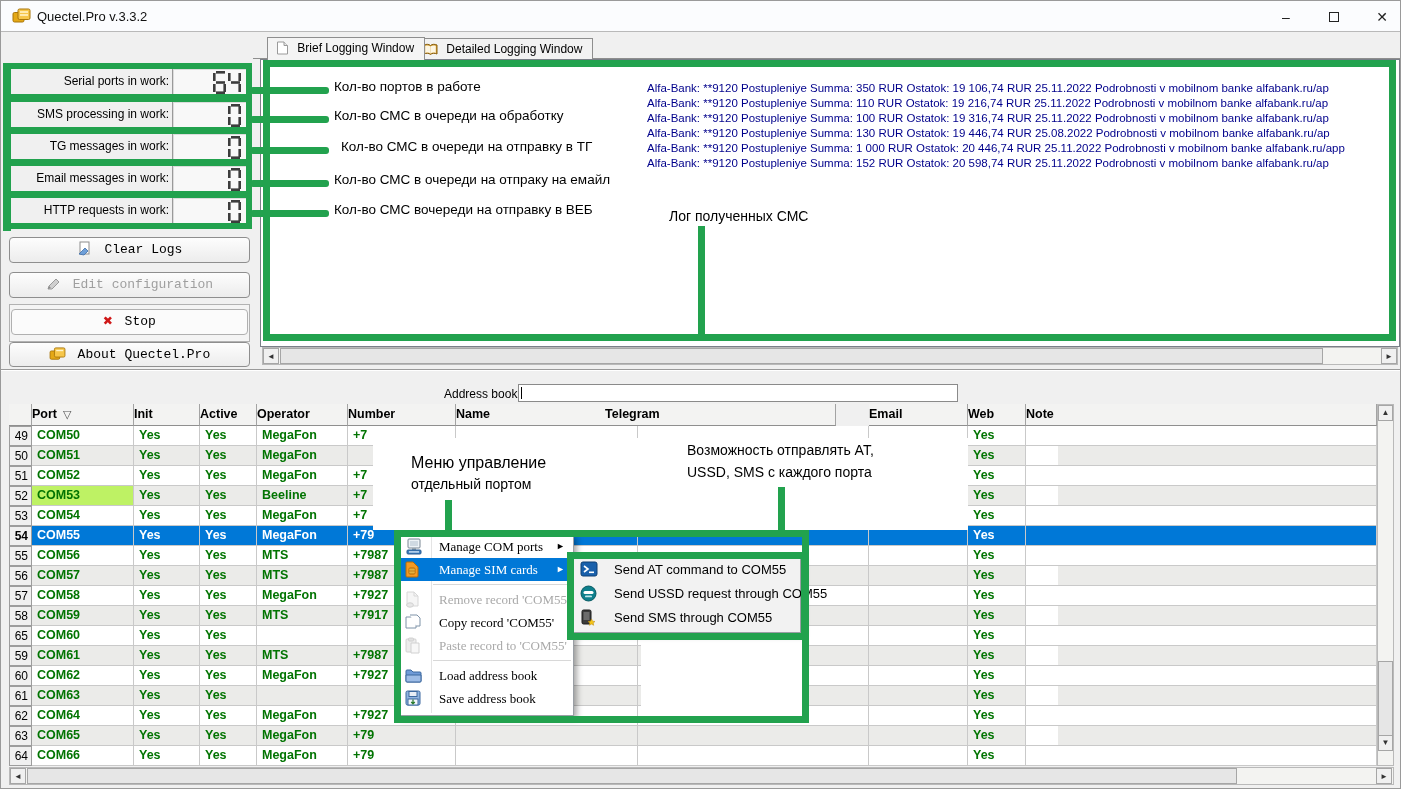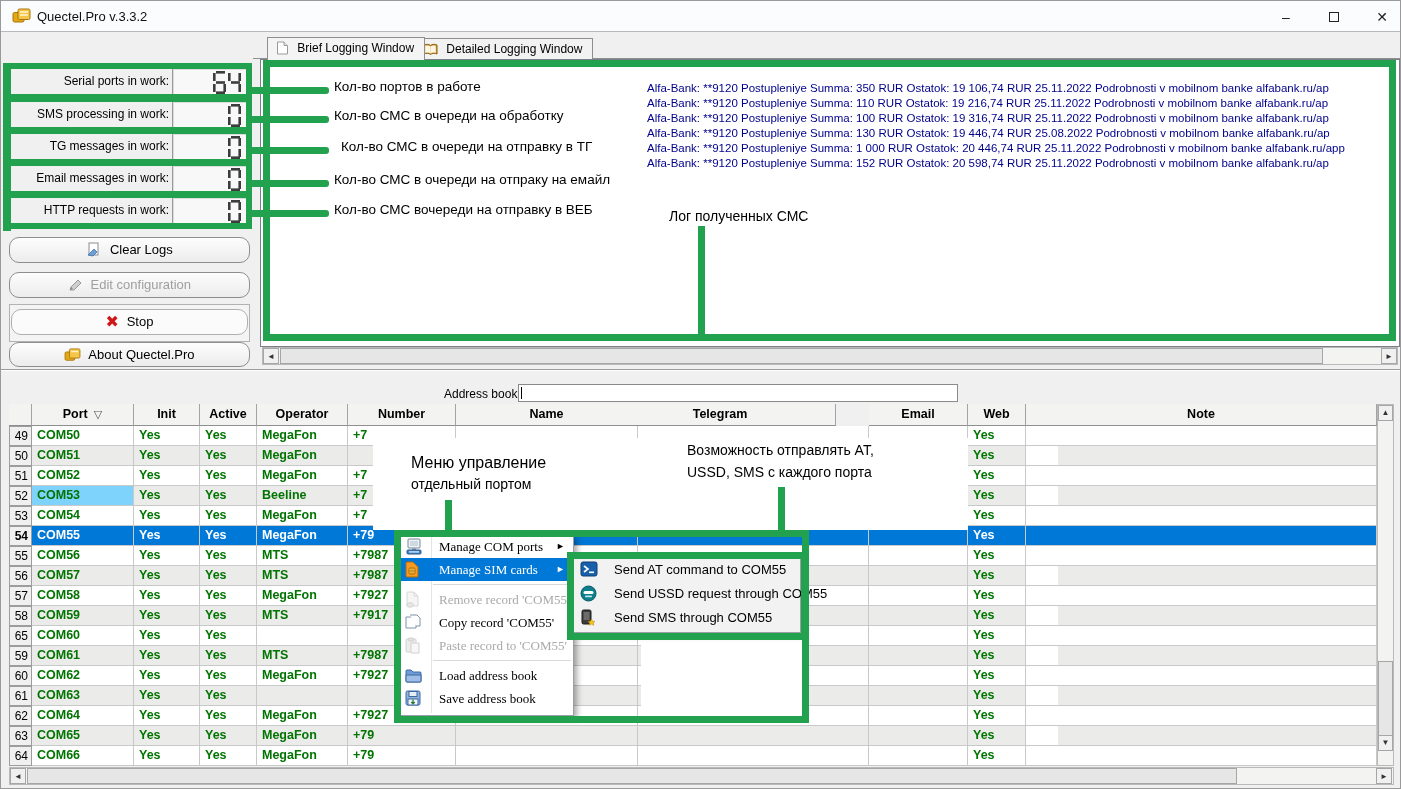--- a/index.html
+++ b/index.html
@@ -17,21 +17,21 @@
   .maxbox{display:inline-block;width:10px;height:10px;border:1.2px solid #222;margin-top:4px;}
   
   .copyright-box{left:8px;top:38px;width:241px;height:24px;border:1px solid #aeaeae;background:#f0f0f0;
     color:#9c9c9c;font-size:13px;text-align:center;line-height:22px;}
   .stat-row{left:10px;width:238px;height:27px;}
   .stat-label{position:absolute;right:80px;top:6px;font-size:12px;color:#000;white-space:nowrap;}
   .lcd-field{position:absolute;right:2px;top:0;width:75px;height:27px;background:#f8f8f8;
     border:1px solid #9a9a9a;box-shadow:inset 1px 1px 0 #dcdcdc;text-align:right;padding:2px 5px 0 0;}
   .lcd-field svg{display:inline-block;margin-left:2px;}
   .panel-btn{left:8px;width:241px;height:26px;background:linear-gradient(#fdfdfd,#ececec);
-    border:1px solid #8e8e8e;border-radius:10px;font-size:13px;color:#000;text-align:center;line-height:24px;cursor:default;}
+    border:1px solid #8e8e8e;border-radius:4px;font-size:13px;color:#000;text-align:center;line-height:24px;cursor:default;font-family:Liberation Mono, monospace;}
   .panel-btn .bicon{display:inline-block;vertical-align:-3px;margin-right:4px;}
   .panel-btn.disabled{color:#9f9f9f;}
   .stop-frame{left:8px;top:303px;width:241px;height:38px;border:1px solid #b2b2b2;background:#f4f4f4;}
   
   .tab{top:37px;height:22px;background:#f2f2f2;border:1px solid #8e8e8e;font-size:12px;color:#000;
     line-height:20px;padding:0 10px 0 8px;white-space:nowrap;cursor:default;}
   .tab .ticon{display:inline-block;vertical-align:-3px;margin-right:5px;}
   .tab.active{top:36px;height:23px;background:#f4f4f4;border-bottom:none;z-index:3;}
   .tab-baseline{left:252px;top:57px;width:1149px;height:1px;background:#8e8e8e;}
   
@@ -43,21 +43,21 @@
   .sb-btn{position:absolute;background:#f0f0f0;border:1px solid #a6a6a6;text-align:center;color:#333;cursor:default;}
   .sb-thumb{position:absolute;background:#e6e6e6;border:1px solid #a6a6a6;cursor:default;}
   .arrow-glyph{font-size:8px;line-height:15px;display:block;}
   
   .bottom-panel{left:0;top:368px;width:1401px;height:421px;background:#f0f0f0;border-top:1px solid #9a9a9a;box-shadow:inset 0 1px 0 #ffffff;}
   .ab-label{font-size:12px;color:#000;white-space:nowrap;}
   .ab-input{background:#fff;border:1px solid #8a8a8a;}
   .caret{position:absolute;left:2px;top:2px;width:1px;height:12px;background:#000;}
   
   .tbl-hcell{position:absolute;top:0;height:22px;background:#f3f3f2;border-right:1px solid #a3a3a3;border-bottom:1px solid #8f8f8f;
-    font-size:12.5px;font-weight:bold;color:#000;text-align:center;line-height:21px;}
+    font-size:12.5px;font-weight:bold;color:#000;text-align:left;line-height:21px;}
   .tbl-row{position:absolute;left:0;width:1368px;height:20px;}
   .gutter{position:absolute;left:0;top:0;width:23px;height:20px;background:#f0f0f0;border:1px solid #9d9d9d;
     font-size:12px;color:#000;text-align:right;padding-right:3px;line-height:18px;}
   .tcell{position:absolute;top:0;height:20px;border-right:1px solid #c9c9c9;border-bottom:1px solid #c9c9c9;
     font-size:12.5px;font-weight:bold;color:#027402;padding:2px 0 0 5px;white-space:nowrap;overflow:hidden;}
   .row-sel .tcell{background:#0078d7 !important;color:#ffffff;}
   .row-sel .gutter{font-weight:bold;}
   .note-cell{padding:0;}
   .note-inner{position:absolute;left:32px;top:0;right:0;height:19px;}
   .sort-glyph{font-weight:normal;color:#555;font-size:11px;margin-left:6px;}
@@ -292,21 +292,21 @@
         <div class="tcell" style="left: 447px; width: 182px; background: rgb(255, 255, 255);"></div>
         <div class="tcell" style="left: 629px; width: 231px; background: rgb(255, 255, 255);"></div>
         <div class="tcell" style="left: 860px; width: 99px; background: rgb(255, 255, 255);"></div>
         <div class="tcell" style="left: 959px; width: 58px; background: rgb(255, 255, 255);">Yes</div>
         <div class="tcell note-cell" style="left: 1017px; width: 351px; background: rgb(255, 255, 255);">
           <div class="note-inner" style="background: rgb(255, 255, 255);"></div>
         </div>
       </div>
       <div class="tbl-row" style="top: 60px;">
         <div class="gutter">52</div>
-        <div class="tcell" style="left: 23px; width: 102px; background: #7dd3fc;">COM53</div>
+        <div class="tcell" style="left: 23px; width: 102px; background: #bef264;">COM53</div>
         <div class="tcell" style="left: 125px; width: 66px; background: rgb(235, 235, 233);">Yes</div>
         <div class="tcell" style="left: 191px; width: 57px; background: rgb(235, 235, 233);">Yes</div>
         <div class="tcell" style="left: 248px; width: 91px; background: rgb(235, 235, 233);">Beeline</div>
         <div class="tcell" style="left: 339px; width: 108px; background: rgb(235, 235, 233);">+7</div>
         <div class="tcell" style="left: 447px; width: 182px; background: rgb(235, 235, 233);"></div>
         <div class="tcell" style="left: 629px; width: 231px; background: rgb(235, 235, 233);"></div>
         <div class="tcell" style="left: 860px; width: 99px; background: rgb(235, 235, 233);"></div>
         <div class="tcell" style="left: 959px; width: 58px; background: rgb(235, 235, 233);">Yes</div>
         <div class="tcell note-cell" style="left: 1017px; width: 351px; background: rgb(255, 255, 255);">
           <div class="note-inner" style="background: rgb(235, 235, 233);"></div>

